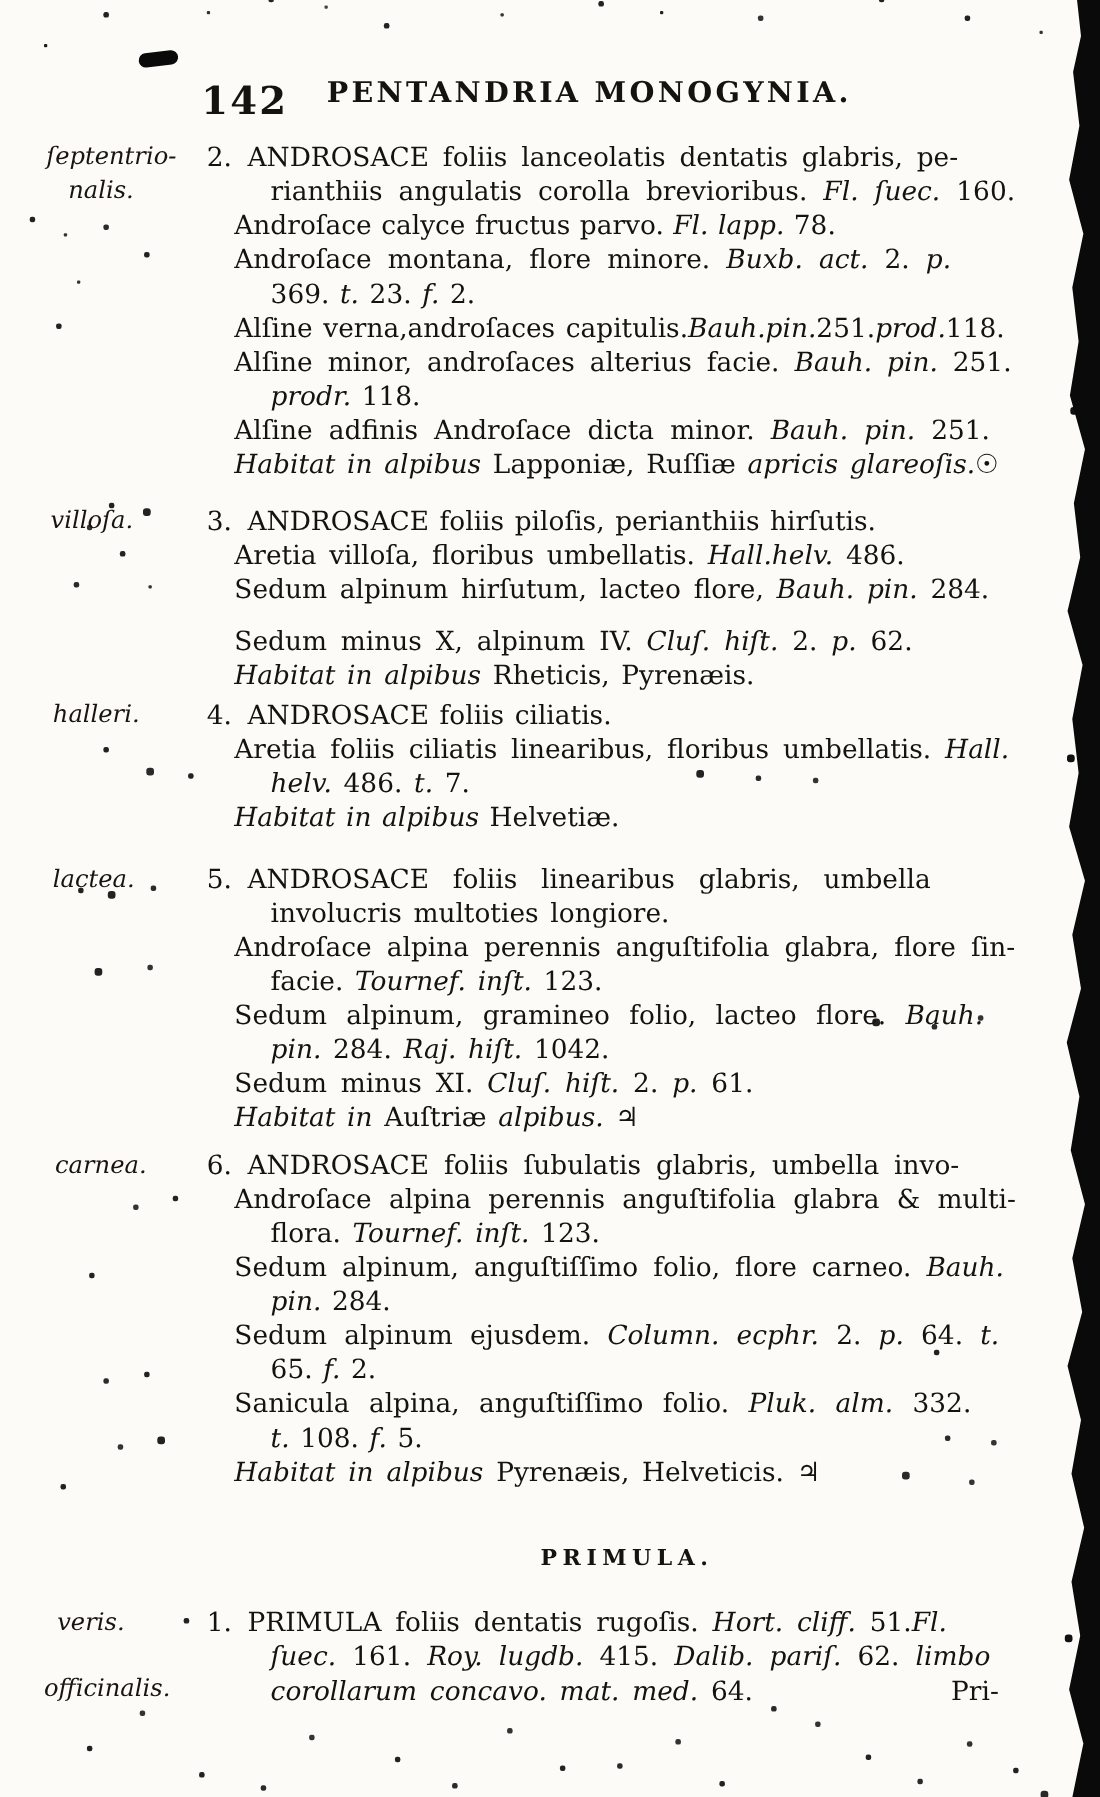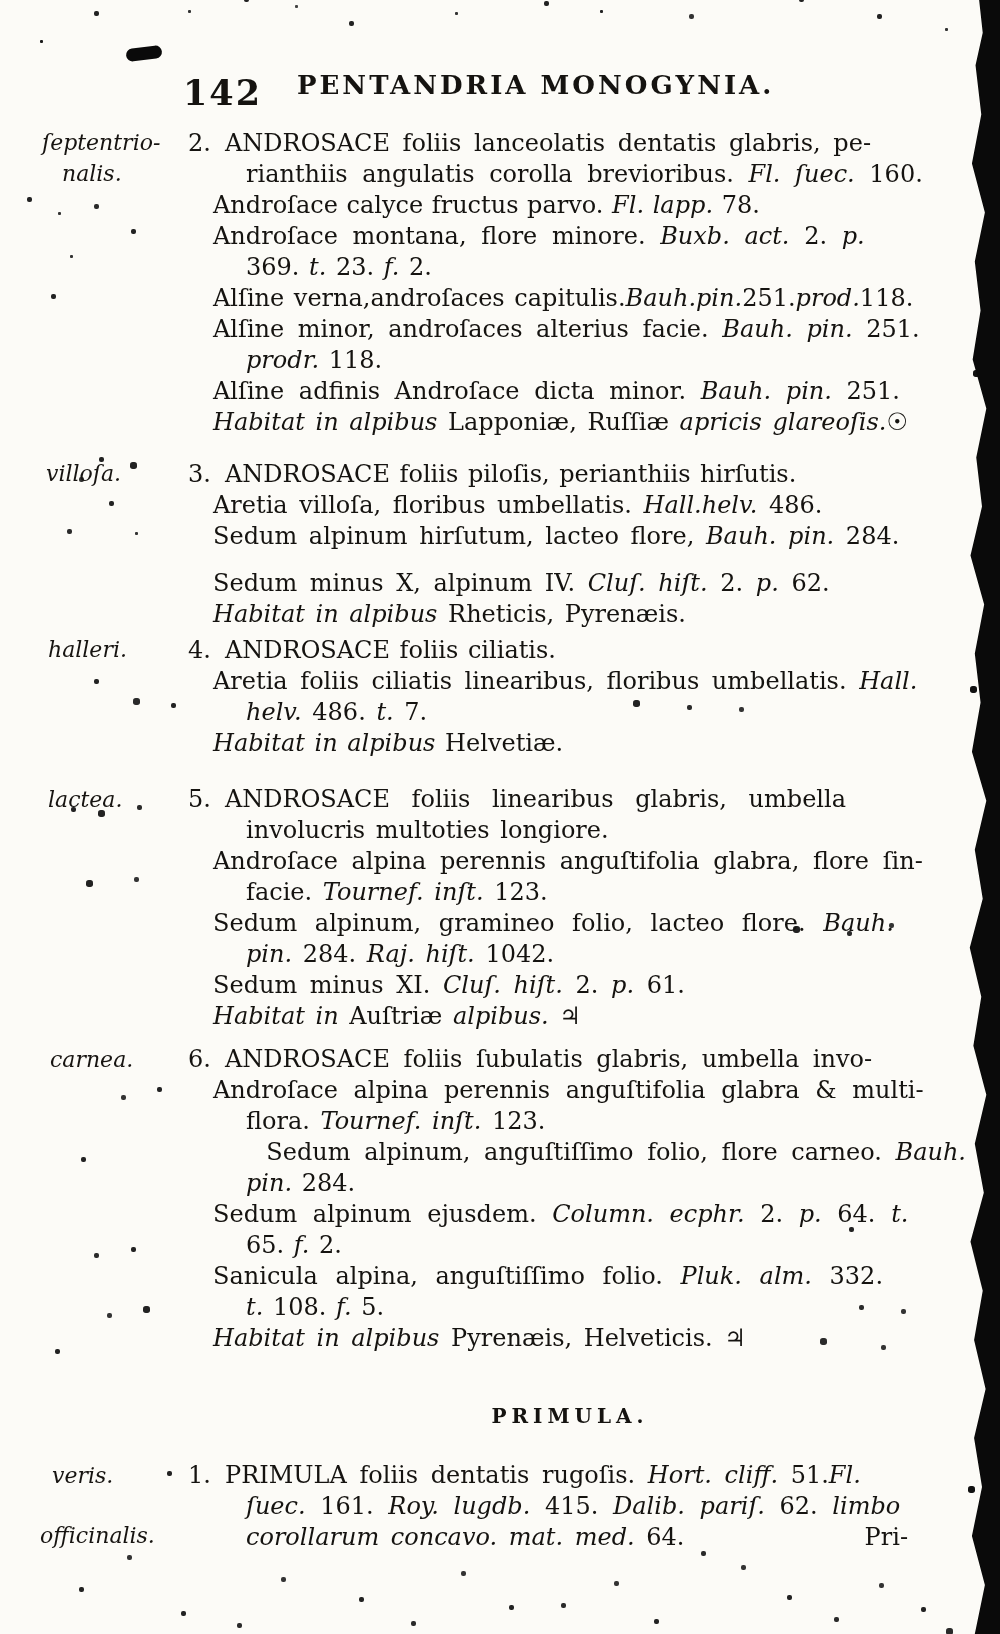--- a/index.html
+++ b/index.html
@@ -140,21 +140,21 @@
       <div class="ln c" style="word-spacing: 3px;"><span class="ro">facie. </span><span class="it">Tournef. inſt.</span><span class="ro"> 123.</span></div>
       <div class="ln s" style="word-spacing: 10px;"><span class="ro">Sedum alpinum, gramineo folio, lacteo flore. </span><span class="it">Bauh.</span></div>
       <div class="ln c" style="word-spacing: 3px;"><span class="it">pin.</span><span class="ro"> 284. </span><span class="it">Raj. hiſt.</span><span class="ro"> 1042.</span></div>
       <div class="ln s" style="word-spacing: 5px;"><span class="ro">Sedum minus XI. </span><span class="it">Cluſ. hiſt.</span><span class="ro"> 2. </span><span class="it">p.</span><span class="ro"> 61.</span></div>
       <div class="ln s" style="word-spacing: 3px;"><span class="it">Habitat in</span><span class="ro"> Auſtriæ </span><span class="it">alpibus.</span><span class="ro"> ♃</span></div>
     </div>
   <div class="entry" style="top:1044px;">
       <div class="ln n" style="word-spacing: 6px;"><span class="num">6.</span><span class="ro">ANDROSACE foliis ſubulatis glabris, umbella invo-</span></div>
       <div class="ln s" style="word-spacing: 8px;"><span class="ro">Androſace alpina perennis anguſtifolia glabra &amp; multi-</span></div>
       <div class="ln c" style="word-spacing: 3px;"><span class="ro">flora. </span><span class="it">Tournef. inſt.</span><span class="ro"> 123.</span></div>
-      <div class="ln s" style="word-spacing: 6px; text-align: right;"><span class="ro">Sedum alpinum, anguſtiſſimo folio, flore carneo. </span><span class="it">Bauh.</span></div>
+      <div class="ln s" style="word-spacing: 6px;"><span class="ro">Sedum alpinum, anguſtiſſimo folio, flore carneo. </span><span class="it">Bauh.</span></div>
       <div class="ln c" style="word-spacing: 2px;"><span class="it">pin.</span><span class="ro"> 284.</span></div>
       <div class="ln s" style="word-spacing: 8px;"><span class="ro">Sedum alpinum ejusdem. </span><span class="it">Column. ecphr.</span><span class="ro"> 2. </span><span class="it">p.</span><span class="ro"> 64. </span><span class="it">t.</span></div>
       <div class="ln c" style="word-spacing: 2px;"><span class="ro">65. </span><span class="it">f.</span><span class="ro"> 2.</span></div>
       <div class="ln s" style="word-spacing: 10px;"><span class="ro">Sanicula alpina, anguſtiſſimo folio. </span><span class="it">Pluk. alm.</span><span class="ro"> 332.</span></div>
       <div class="ln c" style="word-spacing: 2px;"><span class="it">t.</span><span class="ro"> 108. </span><span class="it">f.</span><span class="ro"> 5.</span></div>
       <div class="ln s" style="word-spacing: 4px;"><span class="it">Habitat in alpibus</span><span class="ro"> Pyrenæis, Helveticis. ♃</span></div>
     </div>
 
   <div class="sechead">PRIMULA.</div>
 

